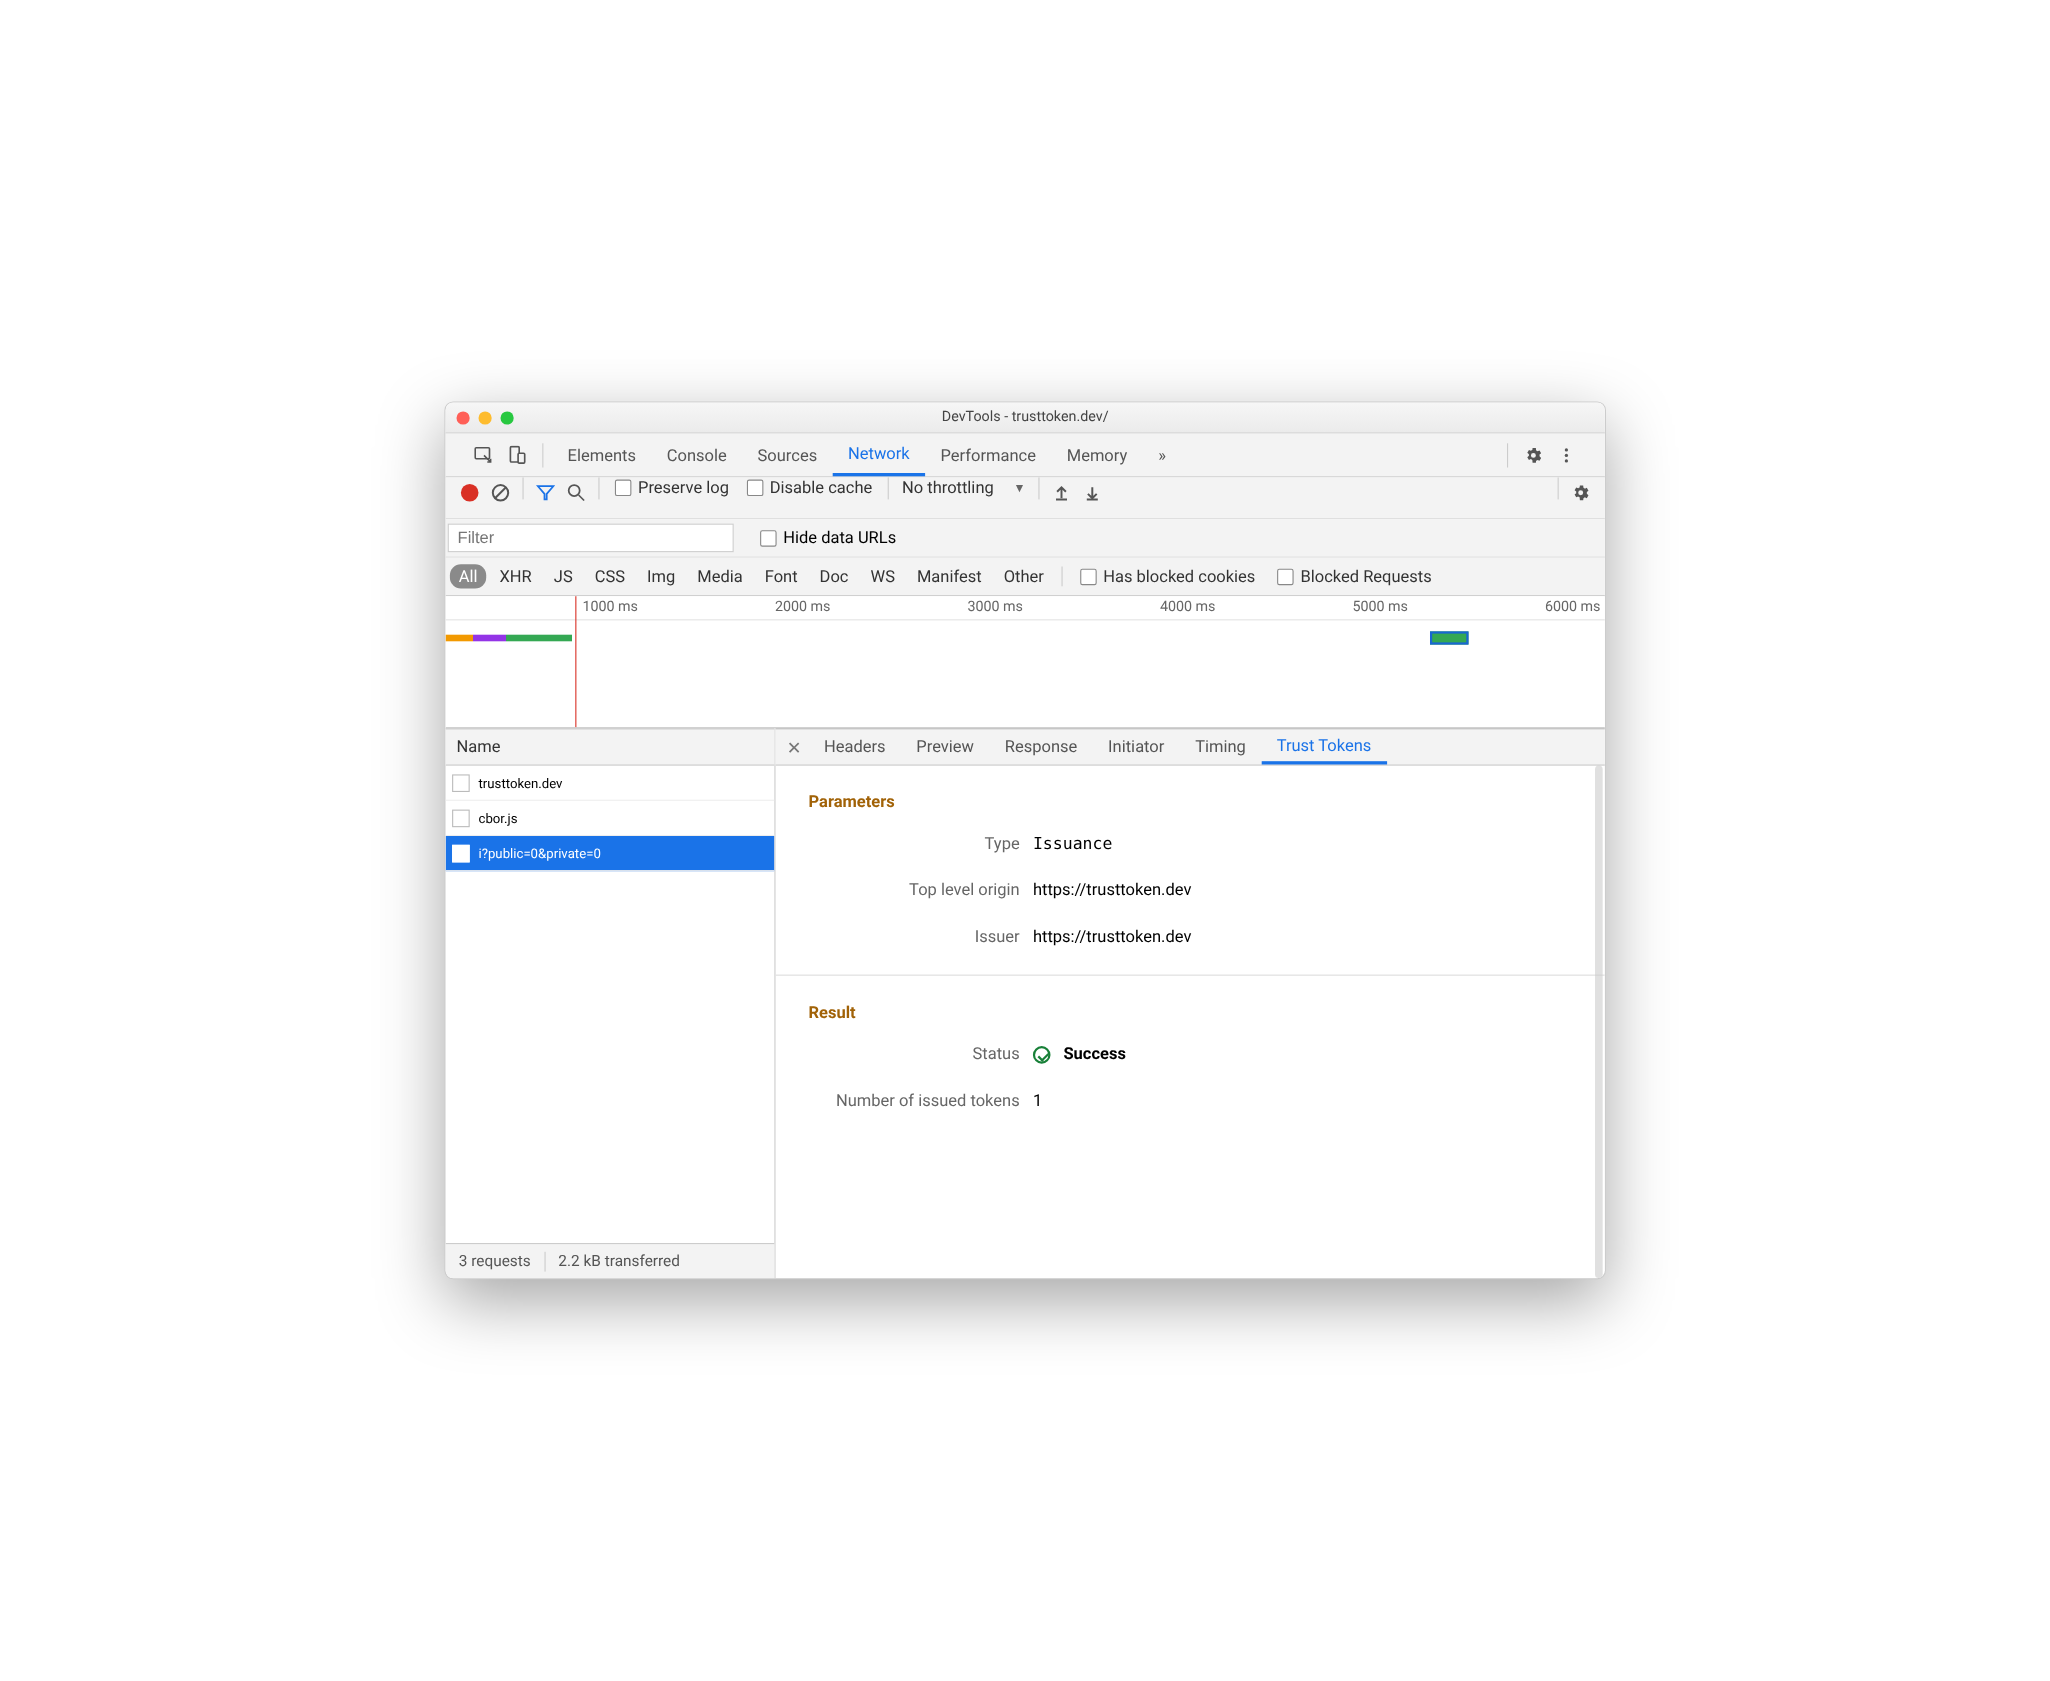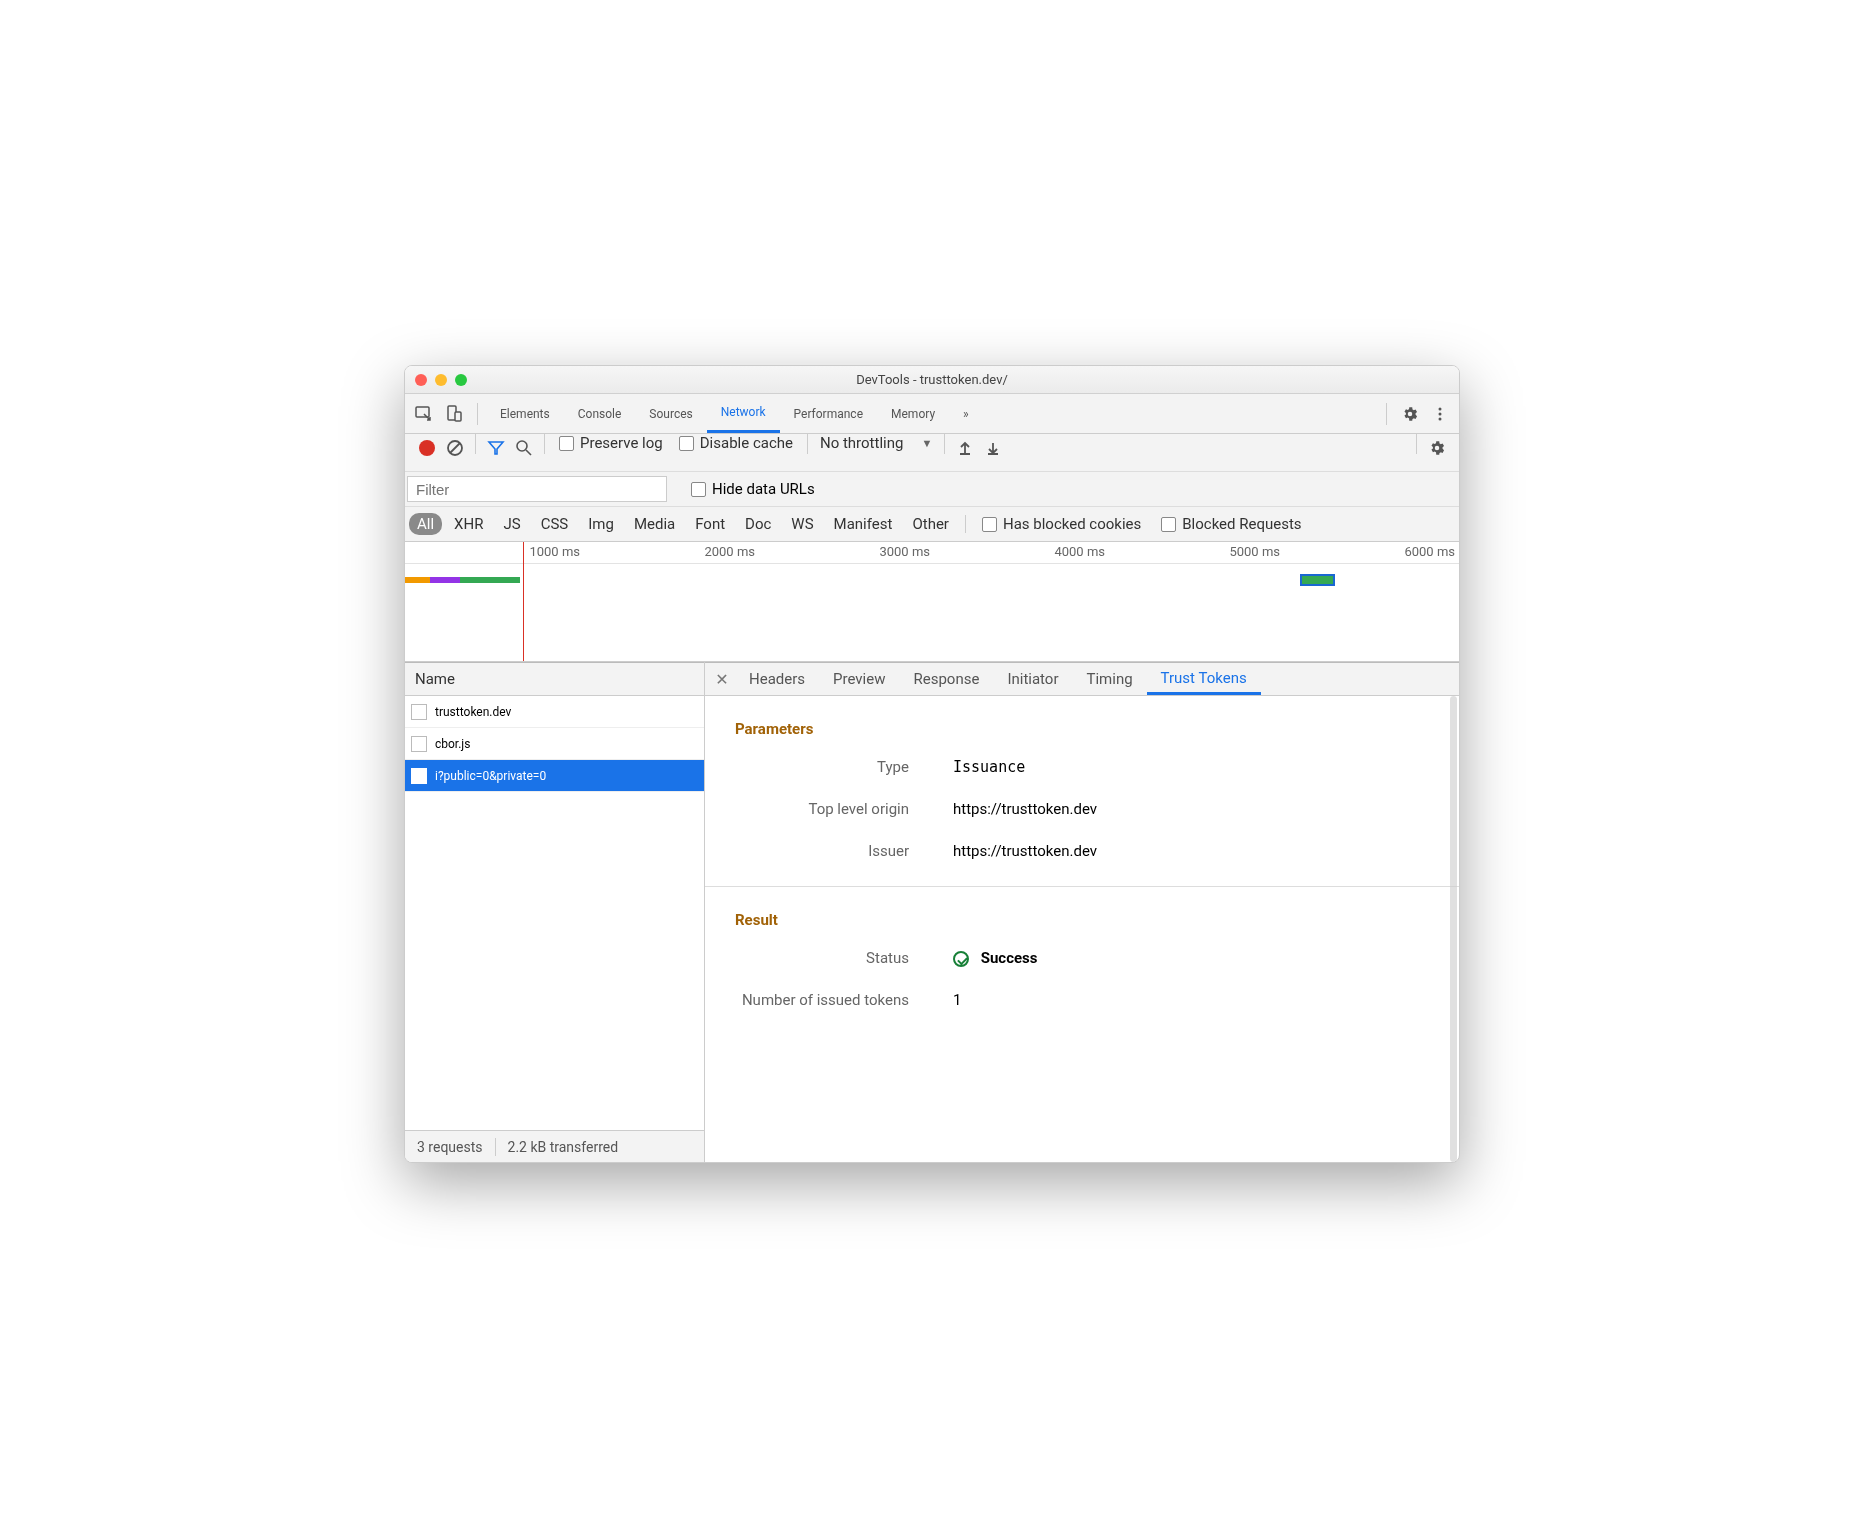--- a/index.html
+++ b/index.html
@@ -34,21 +34,21 @@
 .dot.red { background: #ff5f57; }
 .dot.yellow { background: #febc2e; }
 .dot.green { background: #28c840; }
 .titlebar .title {
   position: absolute; left: 0; right: 0; text-align: center;
   font-size: 13px; color: #444; pointer-events: none;
 }
 .toolbar-tabs {
   display: flex; align-items: center; height: 40px;
   border-bottom: 1px solid #ccc; background: #f3f3f3;
-  padding: 0 4px; font-size: 12px; color: #555;
+  padding: 0 20px; font-size: 15px; color: #555;
 }
 .toolbar-tabs .icon-btn { width: 30px; height: 30px; display: flex; align-items: center; justify-content: center; cursor: pointer; }
 .toolbar-tabs .sep { width: 1px; height: 22px; background: #ccc; margin: 0 8px; }
 .toolbar-tabs .tab { padding: 0 14px; height: 100%; display: flex; align-items: center; cursor: pointer; }
 .toolbar-tabs .tab.active { color: #1a73e8; border-bottom: 3px solid #1a73e8; }
 .toolbar-tabs .spacer { flex: 1; }
 .net-toolbar {
   display: flex; align-items: flex-start; height: 38px; background: #f3f3f3;
   padding: 0 8px; font-size: 15px; color: #333; border-bottom: 1px solid #ddd;
 }
@@ -100,21 +100,21 @@
 .status-bar { height: 32px; border-top: 1px solid #ccc; display: flex; align-items: center; font-size: 14px; color: #555; background: #f3f3f3; }
 .status-bar span { padding: 0 12px; }
 .status-bar .sep { width: 1px; height: 18px; background: #ccc; }
 .right-panel { flex: 1; display: flex; flex-direction: column; position: relative; }
 .detail-tabs { display: flex; align-items: center; height: 34px; border-bottom: 1px solid #ccc; background: #f3f3f3; font-size: 15px; color: #555; padding: 0 4px; border-top: 1px solid #bbb;}
 .detail-tabs .close { width: 26px; text-align: center; cursor: pointer; color: #777; font-size: 16px; }
 .detail-tabs .dtab { padding: 0 14px; height: 100%; display: flex; align-items: center; cursor: pointer; }
 .detail-tabs .dtab.active { color: #1a73e8; border-bottom: 3px solid #1a73e8; }
 .detail-body { flex: 1; overflow: auto; padding: 14px 0 0 0; font-size: 15px; }
 .section-title { font-weight: 700; padding: 10px 30px 8px; color: #a16207; }
-.kv { display: flex; padding: 12px 16px; gap: 32px; }
+.kv { display: flex; padding: 12px 34px; }
 .kv .k { width: 200px; text-align: right; color: #666; padding-right: 12px; }
 .kv .v { color: #000000; }
 .kv .v.mono { font-family: Menlo, monospace; }
 .hr { height: 1px; background: #ddd; margin: 14px 0; }
 .success-icon { display: inline-block; width: 16px; height: 16px; border: 2px solid #188038; border-radius: 50%; position: relative; vertical-align: middle; margin-right: 8px; }
 .success-icon::after { content: ""; position: absolute; left: 3px; top: 4px; width: 7px; height: 4px; border-left: 2px solid #188038; border-bottom: 2px solid #188038; transform: rotate(-45deg); }
 .scrollbar-fake { position: absolute; right: 2px; top: 34px; bottom: 0; width: 7px; background: #ccc; border-radius: 4px; opacity: 0.6; }
 svg { display: block; }
 </style>
 </head>

